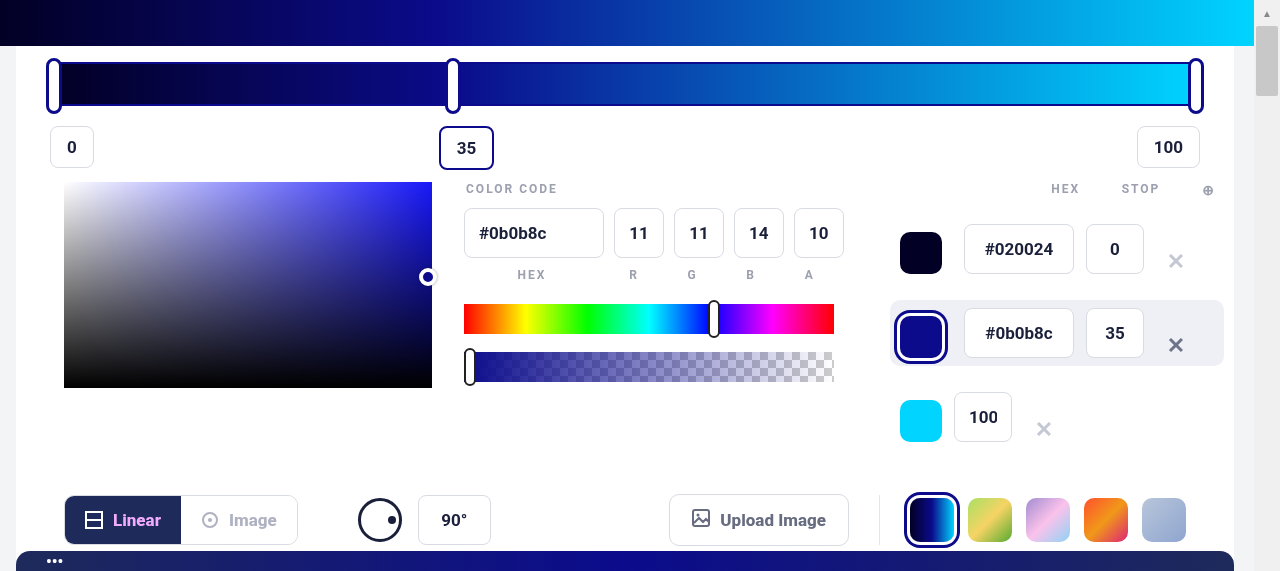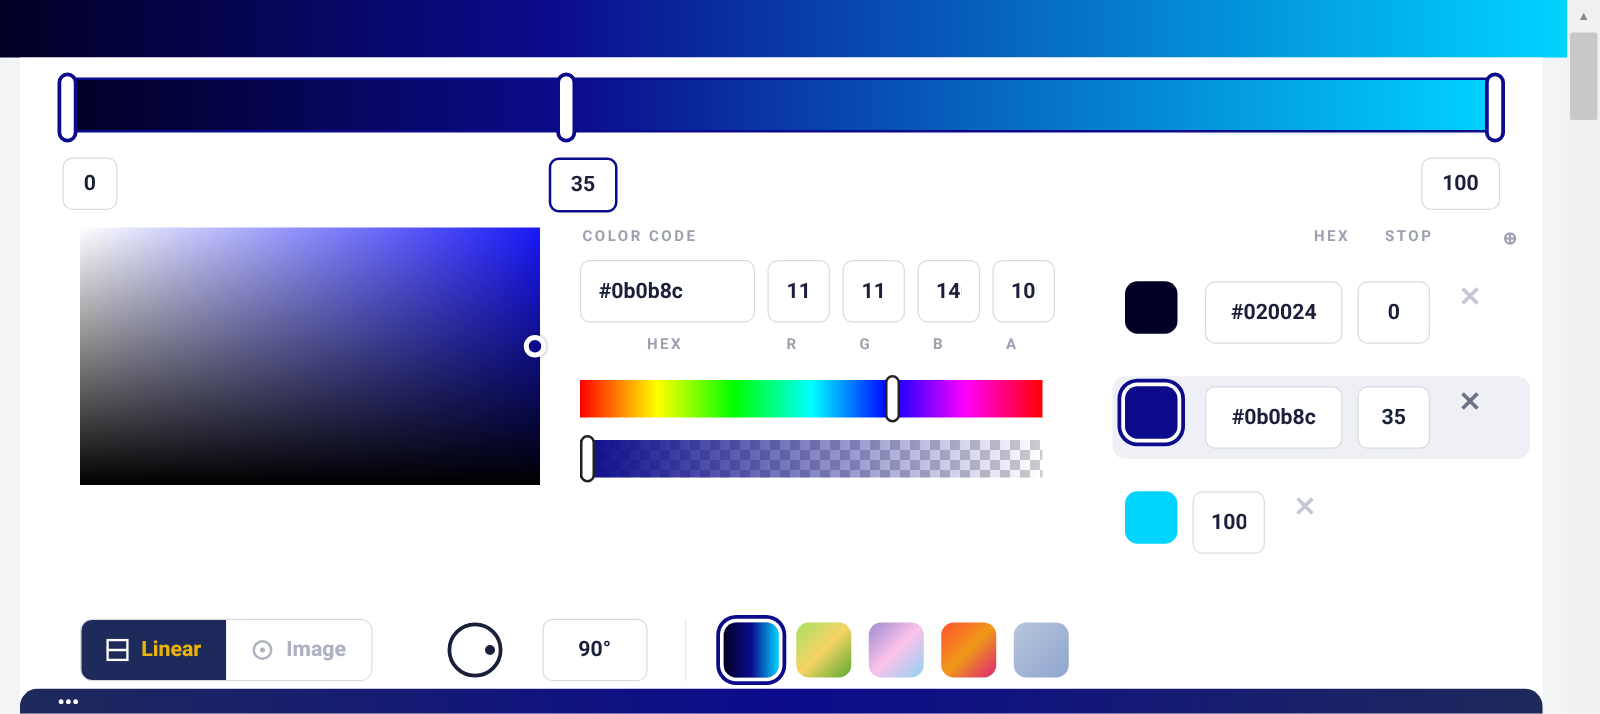--- a/index.html
+++ b/index.html
@@ -39,39 +39,39 @@
 .sublabels span:nth-child(5){width:50px;text-align:center;margin-left:10px}
 .hue-track{margin-top:22px;height:30px;background:linear-gradient(90deg,red,#ff0,#0f0,#0ff,#00f,#f0f,red);position:relative}
 .hue-handle{position:absolute;top:-4px;left:66%;width:12px;height:38px;background:#fff;border:2px solid #222;border-radius:6px}
 .alpha-track{margin-top:18px;height:30px;position:relative;background-image:linear-gradient(45deg,#ccc 25%,transparent 25%),linear-gradient(-45deg,#ccc 25%,transparent 25%),linear-gradient(45deg,transparent 75%,#ccc 75%),linear-gradient(-45deg,transparent 75%,#ccc 75%);background-size:16px 16px;background-position:0 0,0 8px,8px -8px,-8px 0}
 .alpha-overlay{position:absolute;inset:0;background:linear-gradient(90deg,#0b0b8c,rgba(11,11,140,0))}
 .alpha-handle{position:absolute;top:-4px;left:0;width:12px;height:38px;background:#fff;border:2px solid #222;border-radius:6px}
 .divider{width:1px;background:#e4e6ed;margin:0 26px 0 30px}
 .stops-col{flex:1}
 .stops-header{display:flex;color:#9ca0af;font-size:12px;font-weight:700;letter-spacing:2px}
 .stops-header span:nth-child(1){width:130px;text-align:right;margin-left:60px}
-.stops-header span:nth-child(2){width:66px;text-align:left;margin-left:28px}
+.stops-header span:nth-child(2){width:66px;text-align:center;margin-left:28px}
 .stops-header span:nth-child(3){width:30px;text-align:center;margin-left:20px;font-size:14px}
-.stop-row{display:flex;align-items:flex-start;margin-top:18px;padding:8px 10px;border-radius:10px}
+.stop-row{display:flex;align-items:flex-end;margin-top:18px;padding:8px 10px;border-radius:10px}
 .stop-row.active{background:#eef0f5}
 .swatch{width:42px;height:42px;border-radius:10px;flex-shrink:0}
 .swatch.ring{box-shadow:0 0 0 3px #fff,0 0 0 6px #0b0b8c}
 .stop-hex{width:110px;margin-left:22px}
 .stop-pos{width:58px;margin-left:12px}
 .del-icon{margin-left:20px;color:#c4c8d4;font-size:22px;font-weight:700;cursor:pointer;width:24px;text-align:center}
 .del-icon.dark{color:#6e7488}
 .bottom-row{display:flex;align-items:center;margin-top:44px;padding:0 48px}
 .seg{display:flex;border:1px solid #d8dbe2;border-radius:10px;overflow:hidden}
 .seg-btn{display:flex;align-items:center;gap:10px;padding:14px 20px;font-weight:800;font-size:17px;cursor:pointer}
-.seg-btn.active{background:#1e2a5a;color:#eab308}
+.seg-btn.active{background:#1e2a5a;color:#f0abfc}
 .seg-btn.inactive{background:#fff;color:#aeb2c1}
 .seg-icon{display:inline-flex}
 .angle-dial{width:44px;height:44px;border:3px solid #1a1f3a;border-radius:50%;margin-left:60px;position:relative}
 .angle-dot{width:8px;height:8px;background:#1a1f3a;border-radius:50%;position:absolute;right:3px;top:50%;transform:translateY(-50%)}
-.angle-input{margin-left:32px;width:84px}
+.angle-input{margin-left:16px;width:73px}
 .upload-btn{margin-left:auto;display:flex;align-items:center;gap:10px;border:1px solid #d8dbe2;border-radius:10px;padding:14px 22px;font-weight:800;font-size:17px;color:#676c80;cursor:pointer;background:#fff}
 .bottom-div{width:1px;height:50px;background:#e4e6ed;margin:0 30px}
 .presets{display:flex;gap:14px}
 .preset{width:44px;height:44px;border-radius:10px;cursor:pointer}
 .preset.sel{box-shadow:0 0 0 3px #fff,0 0 0 6px #0b0b8c}
 .footer-bar{position:absolute;bottom:0;left:16px;height:20px;width:1218px;background:linear-gradient(90deg,#1e2a5a,#0b0b8c 50%,#1e2a5a);border-radius:14px 14px 0 0}
 .footer-inner{position:absolute;left:30px;top:0;width:120px;height:20px;display:flex;align-items:center;color:#fff;font-weight:700}
 </style>
 </head>
 <body>
@@ -184,20 +184,30 @@
         </span>
         <span>Image</span>
       </div>
     </div>
 
     <div class="angle-dial">
       <div class="angle-dot"></div>
     </div>
     <input class="txt-input angle-input" value="90°" style="">
 
+    <div class="upload-btn">
+      <span>
+        <svg width="18" height="18" viewBox="0 0 18 18">
+            <rect x="1" y="1" width="16" height="16" rx="2" fill="none" stroke="#676c80" stroke-width="2"></rect>
+            <circle cx="6" cy="6" r="1.5" fill="#676c80"></circle>
+            <path d="M2 14 L7 9 L11 13 L14 10 L17 13" fill="none" stroke="#676c80" stroke-width="2"></path>
+          </svg>
+      </span>
+      <span>Upload Image</span>
+    </div>
 
     <div class="bottom-div"></div>
       <div class="presets">
         <div class="preset sel" style="background: linear-gradient(90deg, rgb(2, 0, 36), rgb(11, 11, 140) 50%, rgb(0, 212, 255));"></div>
         <div class="preset" style="background: linear-gradient(135deg, rgb(168, 224, 99), rgb(246, 211, 101), rgb(86, 171, 47));"></div>
         <div class="preset" style="background: linear-gradient(135deg, rgb(161, 140, 209), rgb(251, 194, 235), rgb(143, 211, 244));"></div>
         <div class="preset" style="background: linear-gradient(135deg, rgb(255, 81, 47), rgb(240, 152, 25), rgb(221, 36, 118));"></div>
         <div class="preset" style="background: linear-gradient(135deg, rgb(184, 198, 219), rgb(143, 165, 207));"></div>
       </div>
     </div>

